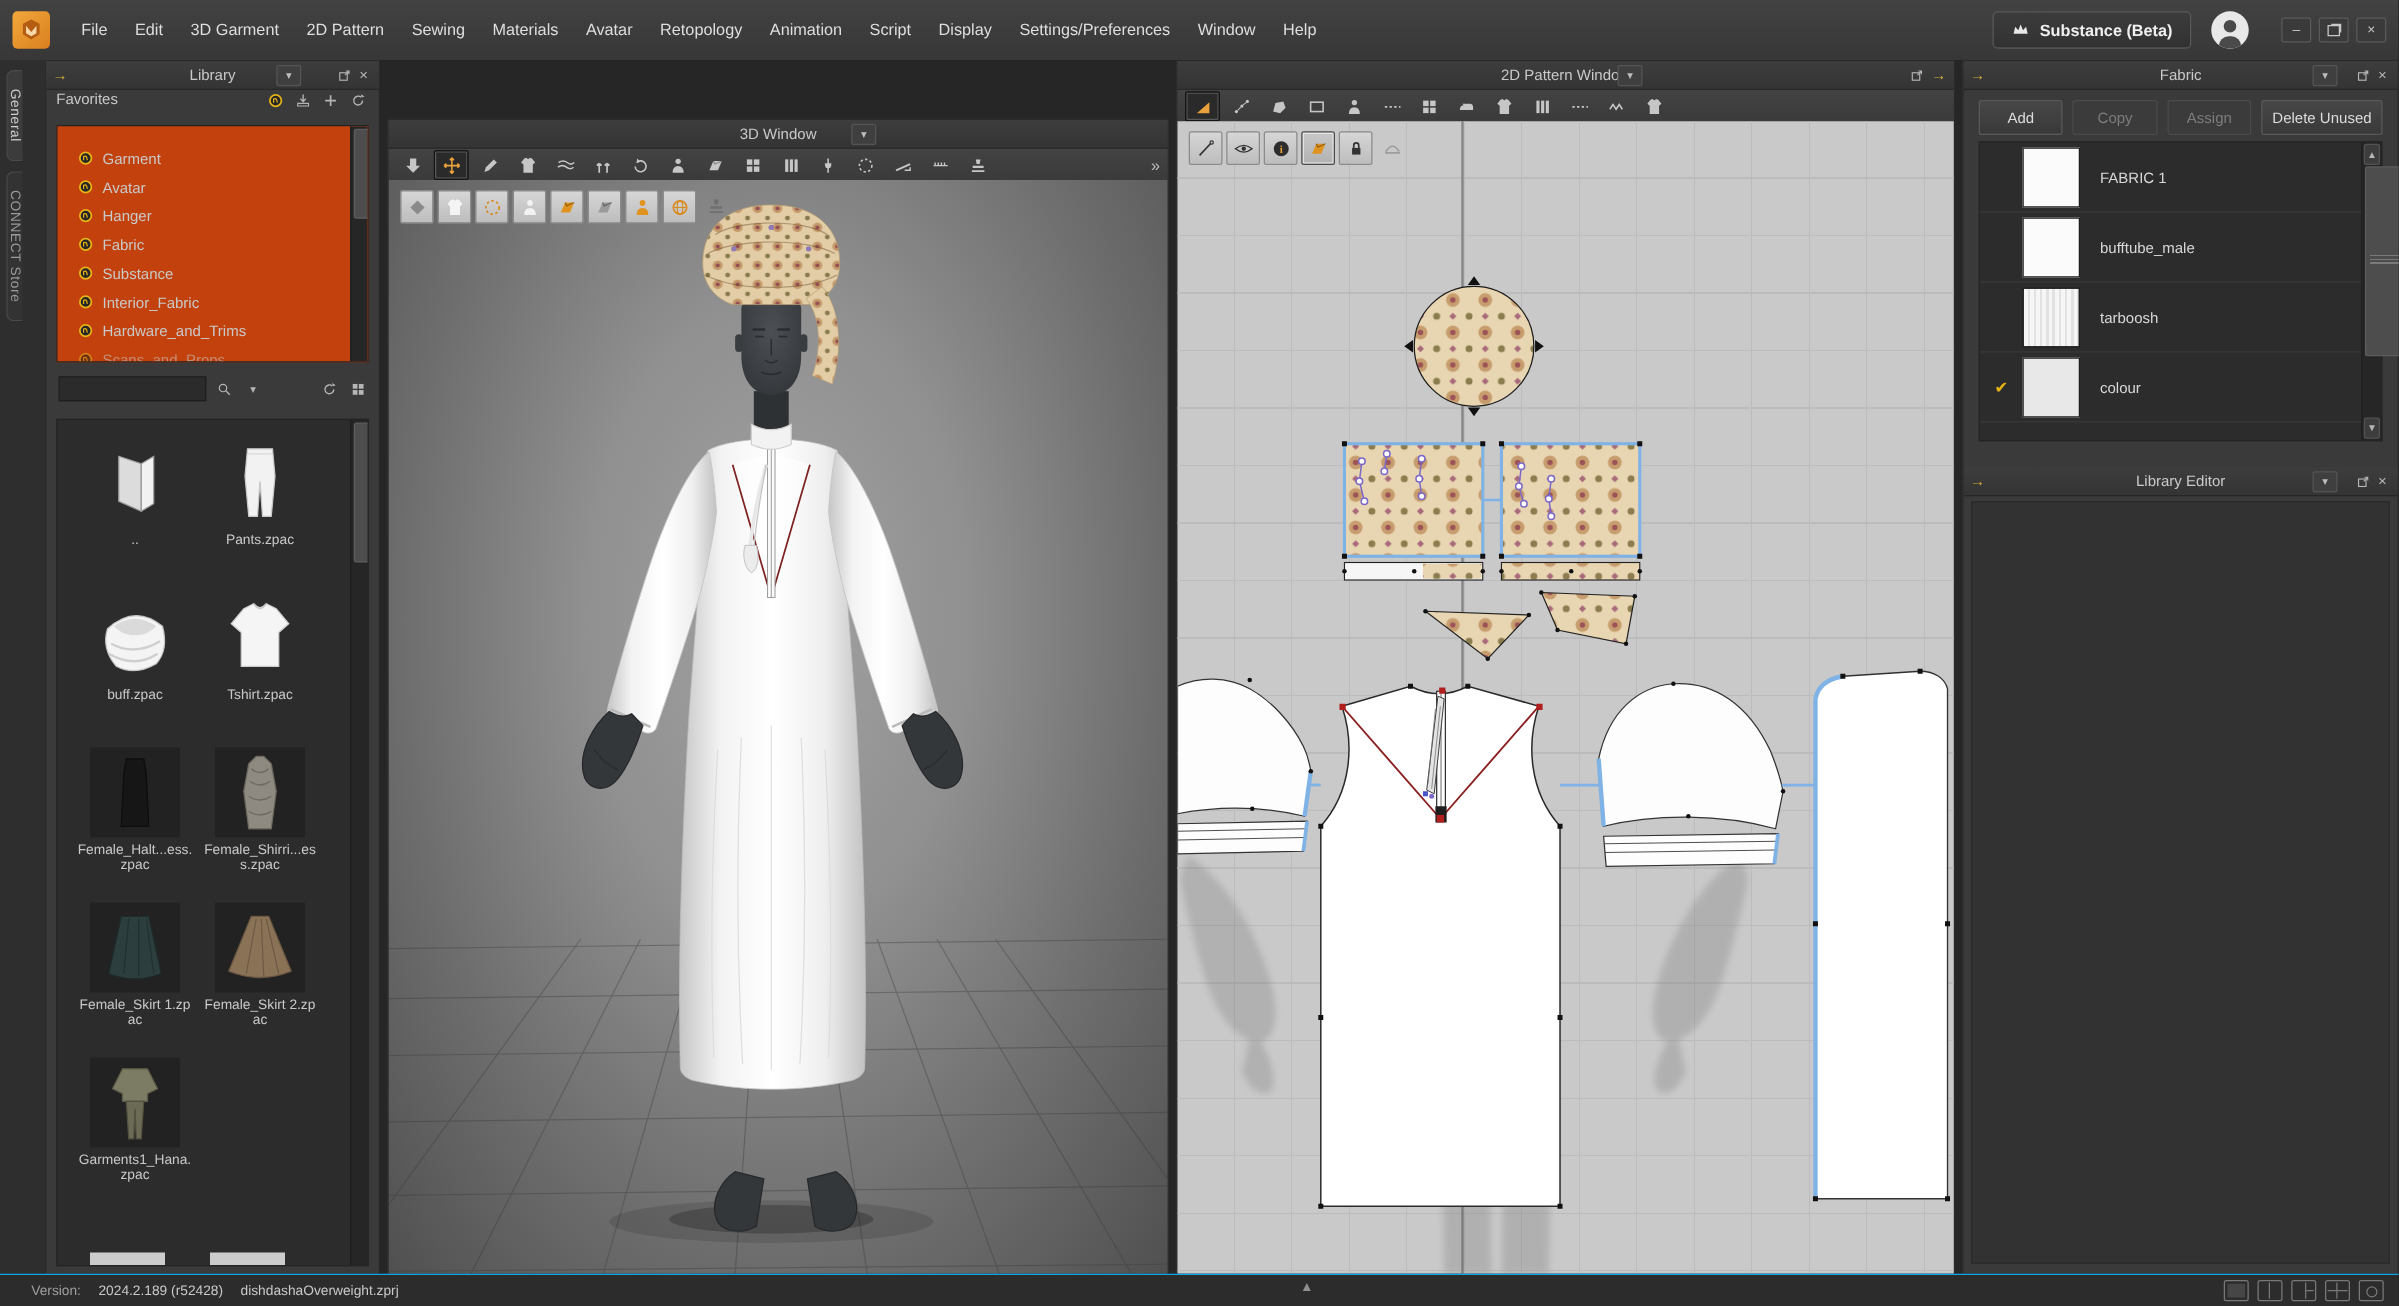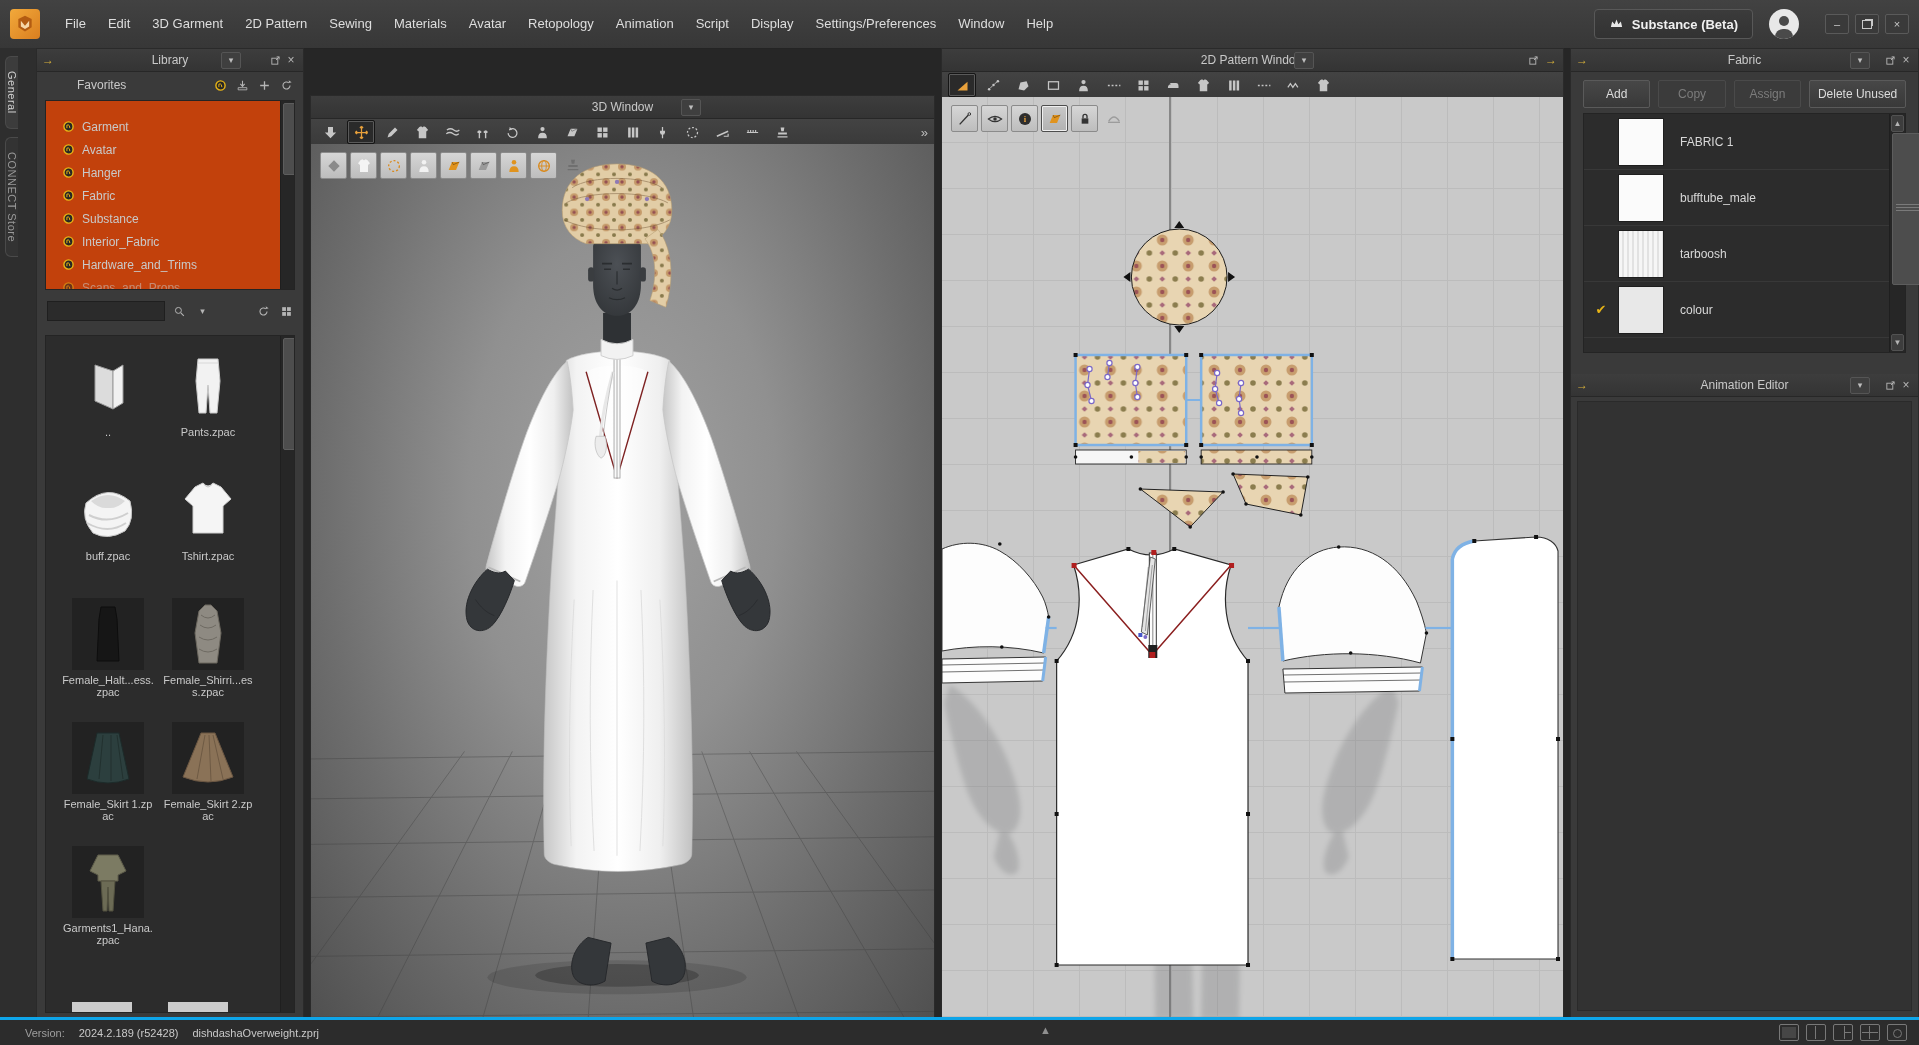--- a/index.html
+++ b/index.html
@@ -35,21 +35,21 @@
     color:#bdbdbd;font-size:9px;display:flex;align-items:center;justify-content:center;z-index:2;}
   .phicon{width:16px;height:15px;display:flex;align-items:center;justify-content:center;color:#b5b5b5;z-index:2;}
   .phicon svg{width:11px;height:11px;}
   
   .tabstrip{position:absolute;left:0;top:48px;bottom:25px;width:36px;background:#2e2e2e;}
   .vtab{writing-mode:vertical-rl;padding:14px 0;margin:8px 3px 0 5px;background:#3c3c3c;
     border:1px solid #4a4a4a;border-right:none;border-radius:6px 0 0 6px;color:#cfcfcf;
     font-size:11px;letter-spacing:.5px;text-align:center;}
   .vtab.inactive{background:#333;color:#9a9a9a;}
   
-  .favbar{height:26px;display:flex;align-items:center;padding:0 8px;gap:5px;margin-left:32px;}
+  .favbar{height:26px;display:flex;padding:0 8px;gap:5px;}
   .favbar .lbl{flex:1;color:#c9c9c9;}
   .miniico{width:17px;height:17px;display:flex;align-items:center;justify-content:center;color:#b5b5b5;}
   .miniico svg{width:13px;height:13px;}
   .favbox{margin:2px 8px 0 8px;height:188px;background:#c2410c;border:1px solid #242424;
     overflow:hidden;position:relative;}
   .favrow{height:23px;display:flex;align-items:center;gap:7px;padding-left:16px;color:#c9c9c9;}
   .favrow svg{width:13px;height:13px;flex:none;}
   .vsb{position:absolute;right:0;top:0;bottom:0;width:13px;background:#262626;border-left:1px solid #1f1f1f;}
   .vsb .thumb{position:absolute;left:2px;right:2px;background:#4d4d4d;border:1px solid #5d5d5d;border-radius:2px;}
   .searchrow{height:30px;display:flex;align-items:center;padding:6px 8px 0 10px;gap:6px;}
@@ -106,21 +106,21 @@
   .sbarrow{position:absolute;left:1px;right:1px;height:15px;background:#3d3d3d;border:1px solid #525252;
     border-radius:2px;color:#b5b5b5;font-size:8px;display:flex;align-items:center;justify-content:center;}
   .fabsb .thumb{position:absolute;left:2px;right:2px;top:19px;height:150px;background:#4d4d4d;
     border:1px solid #5d5d5d;border-radius:2px;}
   .grip{position:absolute;left:3px;right:3px;top:70px;height:8px;
     background:repeating-linear-gradient(#7a7a7a 0 1px,transparent 1px 3px);}
   .pehead{position:absolute;left:0;right:0;top:325px;}
   .peempty{position:absolute;left:6px;right:6px;top:352px;bottom:8px;background:#323232;border:1px solid #2a2a2a;}
   
   .statusbar{position:absolute;left:0;bottom:0;width:1919px;height:25px;background:#2c2c2c;
-    border-top:3px solid #0ea5e9;display:flex;align-items:center;font-size:11px;color:#b8b8b8;}
+    border-top:1px solid #0ea5e9;display:flex;align-items:center;font-size:11px;color:#b8b8b8;}
   .statusbar .v1{margin-left:25px;color:#9f9f9f;}
   .statusbar .v2{margin-left:14px;color:#c9c9c9;}
   .statusbar .v3{margin-left:14px;color:#c9c9c9;}
   .raise{position:absolute;left:1040px;top:4px;color:#8f8f8f;font-size:11px;}
   .layouticons{position:absolute;right:12px;top:4px;display:flex;gap:7px;}
   .lyt{width:18px;height:15px;border:1px solid #787878;border-radius:2px;position:relative;}
   .lyt i{position:absolute;background:#787878;}
 </style>
 </head>
 <body>
@@ -1091,21 +1091,21 @@
       <div class="fabsb">
         <div class="sbarrow" style="top:1px;">▲</div>
         <div class="thumb">
             <div class="grip"></div>
           </div>
         <div class="sbarrow" style="bottom:1px;">▼</div>
       </div>
     </div>
     <div class="phead pehead">
       <span class="phicon" style="margin-left:3px;color:#d8b13a">→</span>
-      <span class="ptitle">Animation Editor</span>
+      <span class="ptitle">Library Editor</span>
       <span class="pdrop" style="position:absolute;right:48px;">▾</span>
       <span class="phicon" style="position:absolute;right:20px;">
           <svg>
             <use href="#ic-popout"></use>
           </svg>
         </span>
       <span class="phicon" style="position:absolute;right:4px;">×</span>
     </div>
     <div class="peempty"></div>
   </div>

